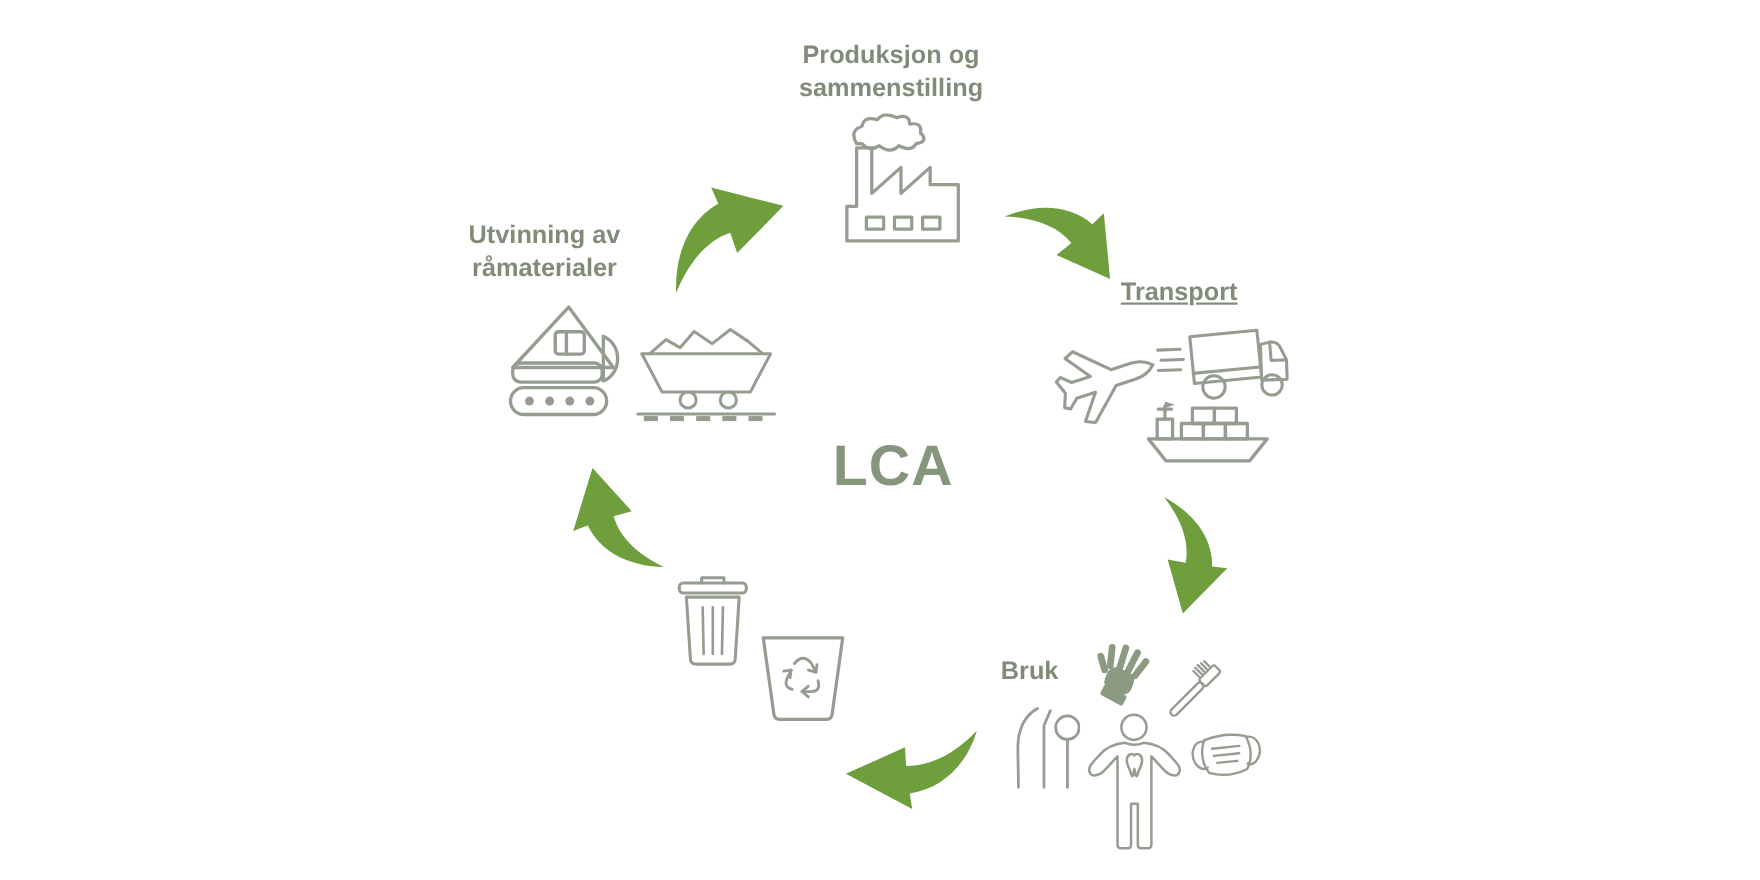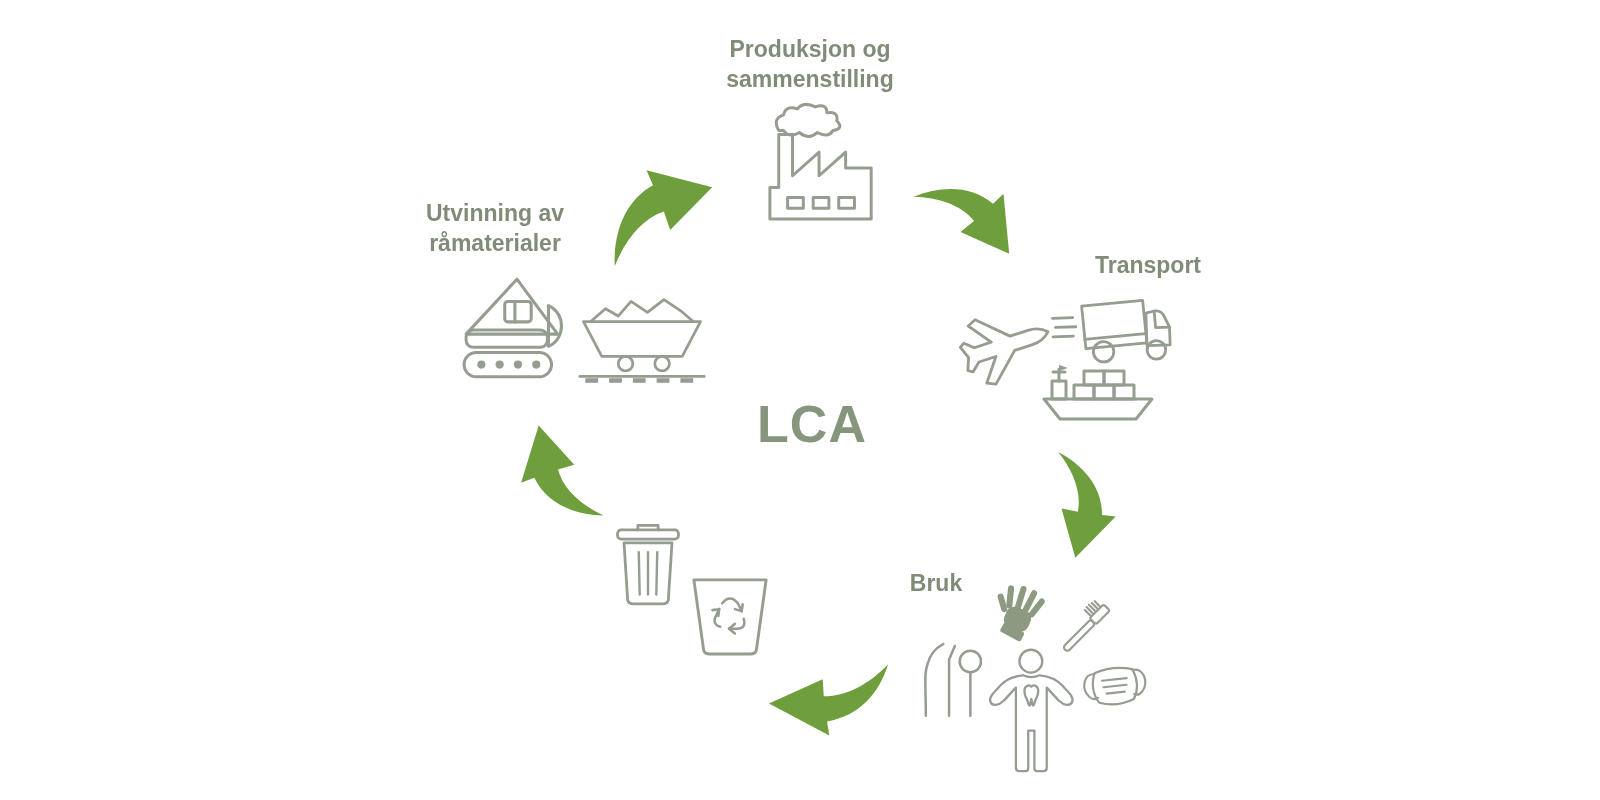--- a/index.html
+++ b/index.html
@@ -19,25 +19,25 @@
 
 <div id="canvas">
 
   <div class="abs stage-label" style="left:690px;top:34px;width:240px;">
     <div>Produksjon og</div>
     <div>sammenstilling</div>
   </div>
 
   <div id="lca" class="abs" style="left:745px;top:394px;width:134px;">LCA</div>
 
-  <div class="abs stage-label" style="left:1068px;top:250px;width:160px;">
+  <div class="abs stage-label" style="left:992px;top:250px;width:160px;text-decoration:underline;">
     <div>Transport</div>
   </div>
 
-  <div class="abs stage-label" style="left:891px;top:568px;width:90px;">
+  <div class="abs stage-label" style="left:891px;top:594px;width:90px;">
     <div>Bruk</div>
   </div>
 
 
   <div class="abs stage-label" style="left:400px;top:198px;width:190px;">
     <div>Utvinning av</div>
     <div>råmaterialer</div>
   </div>
 
   <svg class="abs" style="left:600px;top:165px;width:122px;height:96px;transform:rotate(-10deg);" viewBox="0 0 160 110" preserveAspectRatio="none">

